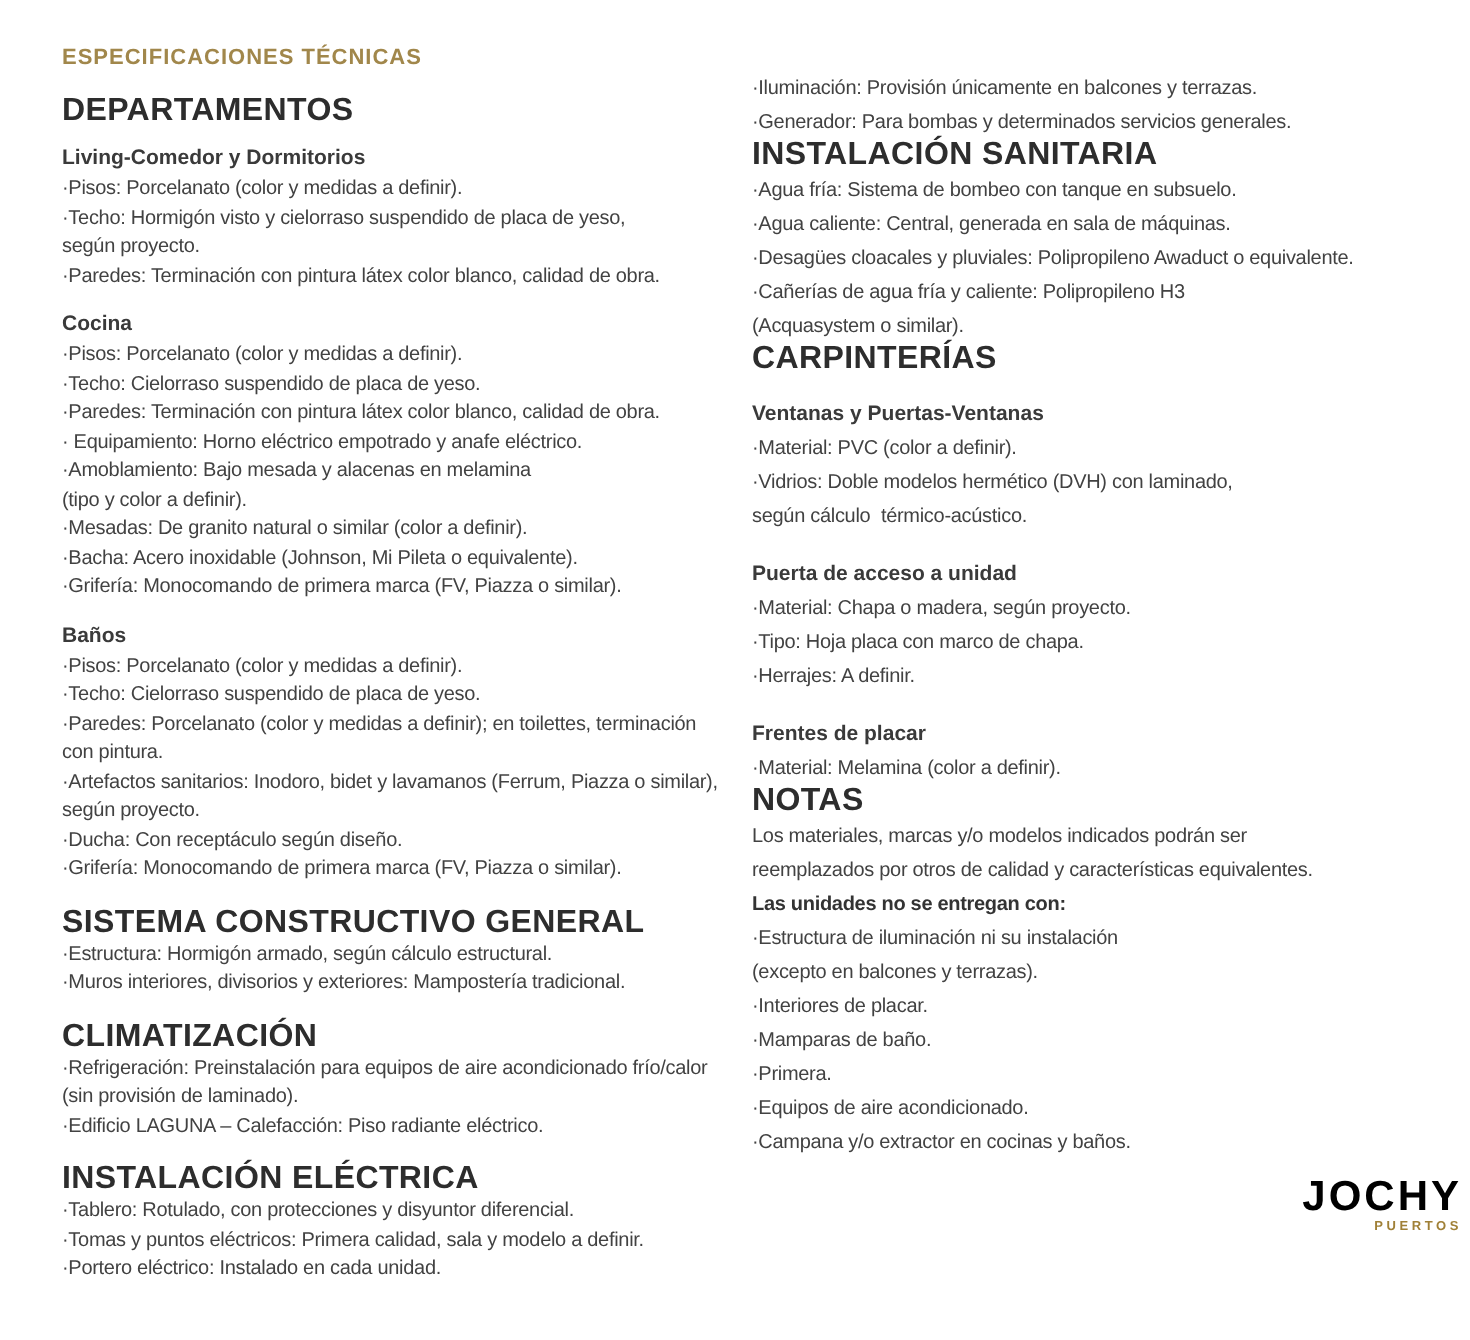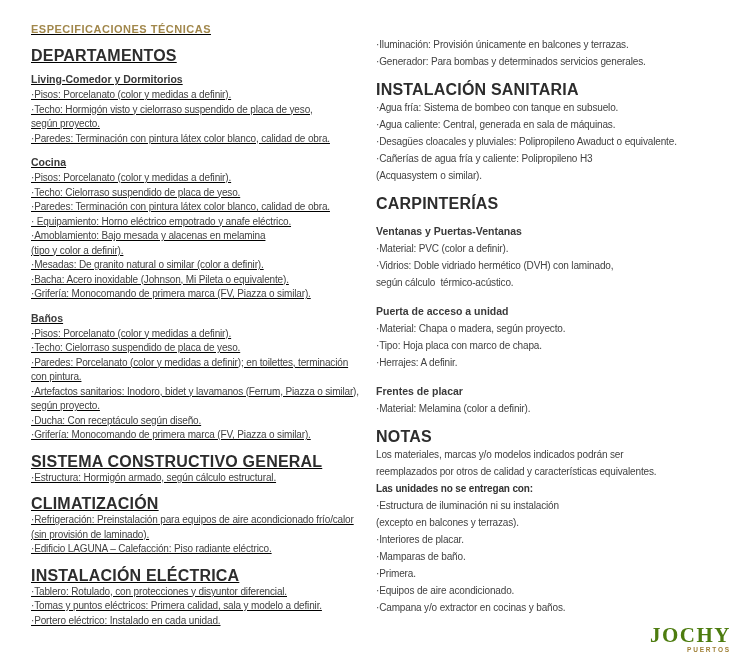--- a/index.html
+++ b/index.html
@@ -9,21 +9,21 @@
     font-family: "Liberation Sans", sans-serif;
     overflow: hidden;
   }
   .sheet {
     display: flex;
     padding: 22px 0 0 31px;
     gap: 11px;
     box-sizing: border-box;
   }
   .col { box-sizing: border-box; }
-  .col-left  { width: 334px; text-decoration: underline; }
+  .col-left  { width: 334px; }
   .col-right { width: 357px; padding-top: 14px; }
 
   .page-title {
     font-size: 11px; font-weight: bold;
     color: #a1874b;
     letter-spacing: .5px;
     line-height: 15px;
     margin-bottom: 7px;
   }
   .h1 {
@@ -34,41 +34,41 @@
     line-height: 15px;
     white-space: pre;
   }
   .h2 {
     margin: 9px 0 1px;
     font-size: 10.5px; font-weight: 600;
     color: #3a3a3a;
     line-height: 15px;
     white-space: pre;
   }
-  .col-right .h1 { margin-top: 12px; }
+  .col-right .h1 { margin-top: 0; }
   .col-right .h2 { margin-top: 13px; }
   .line {
     font-size: 10px;
     color: #424242;
     line-height: 14.5px;
     letter-spacing: -0.15px;
     white-space: pre;
   }
   .col-right .line { line-height: 17px; }
   .line.bold { font-weight: bold; color: #333333; }
 
   .brand-logo {
     margin-top: 8px;
     text-align: right;
     padding-right: 2px;
   }
   .brand-name {
-    font-family: Liberation Serif, serif;
+    font-family: Liberation Sans, sans-serif;
     font-size: 21px; font-weight: bold;
-    color: #4d7c0f;
+    color: #000000;
     letter-spacing: 1.5px;
     line-height: 22px;
   }
   .brand-tagline {
     font-size: 6.5px; font-weight: bold;
     color: #a08037;
     letter-spacing: 1.8px;
     line-height: 8px;
   }
 </style>
@@ -99,20 +99,21 @@
         <div class="line">·Pisos: Porcelanato (color y medidas a definir).</div>
         <div class="line">·Techo: Cielorraso suspendido de placa de yeso.</div>
         <div class="line">·Paredes: Porcelanato (color y medidas a definir); en toilettes, terminación</div>
         <div class="line">con pintura.</div>
         <div class="line">·Artefactos sanitarios: Inodoro, bidet y lavamanos (Ferrum, Piazza o similar),</div>
         <div class="line">según proyecto.</div>
         <div class="line">·Ducha: Con receptáculo según diseño.</div>
         <div class="line">·Grifería: Monocomando de primera marca (FV, Piazza o similar).</div>
         <div class="h1">SISTEMA CONSTRUCTIVO GENERAL</div>
         <div class="line">·Estructura: Hormigón armado, según cálculo estructural.</div>
+        <div class="line">·Muros interiores, divisorios y exteriores: Mampostería tradicional.</div>
         <div class="h1">CLIMATIZACIÓN</div>
         <div class="line">·Refrigeración: Preinstalación para equipos de aire acondicionado frío/calor</div>
         <div class="line">(sin provisión de laminado).</div>
         <div class="line">·Edificio LAGUNA – Calefacción: Piso radiante eléctrico.</div>
         <div class="h1">INSTALACIÓN ELÉCTRICA</div>
         <div class="line">·Tablero: Rotulado, con protecciones y disyuntor diferencial.</div>
         <div class="line">·Tomas y puntos eléctricos: Primera calidad, sala y modelo a definir.</div>
         <div class="line">·Portero eléctrico: Instalado en cada unidad.</div>
       </div>
   </div>
@@ -122,21 +123,21 @@
         <div class="line">·Generador: Para bombas y determinados servicios generales.</div>
         <div class="h1">INSTALACIÓN SANITARIA</div>
         <div class="line">·Agua fría: Sistema de bombeo con tanque en subsuelo.</div>
         <div class="line">·Agua caliente: Central, generada en sala de máquinas.</div>
         <div class="line">·Desagües cloacales y pluviales: Polipropileno Awaduct o equivalente.</div>
         <div class="line">·Cañerías de agua fría y caliente: Polipropileno H3</div>
         <div class="line">(Acquasystem o similar).</div>
         <div class="h1">CARPINTERÍAS</div>
         <div class="h2">Ventanas y Puertas-Ventanas</div>
         <div class="line">·Material: PVC (color a definir).</div>
-        <div class="line">·Vidrios: Doble vidriado hermético (DVH) con laminado,</div>
+        <div class="line">·Vidrios: Doble modelos hermético (DVH) con laminado,</div>
         <div class="line">según cálculo  térmico-acústico.</div>
         <div class="h2">Puerta de acceso a unidad</div>
         <div class="line">·Material: Chapa o madera, según proyecto.</div>
         <div class="line">·Tipo: Hoja placa con marco de chapa.</div>
         <div class="line">·Herrajes: A definir.</div>
         <div class="h2">Frentes de placar</div>
         <div class="line">·Material: Melamina (color a definir).</div>
         <div class="h1">NOTAS</div>
         <div class="line">Los materiales, marcas y/o modelos indicados podrán ser</div>
         <div class="line">reemplazados por otros de calidad y características equivalentes.</div>

